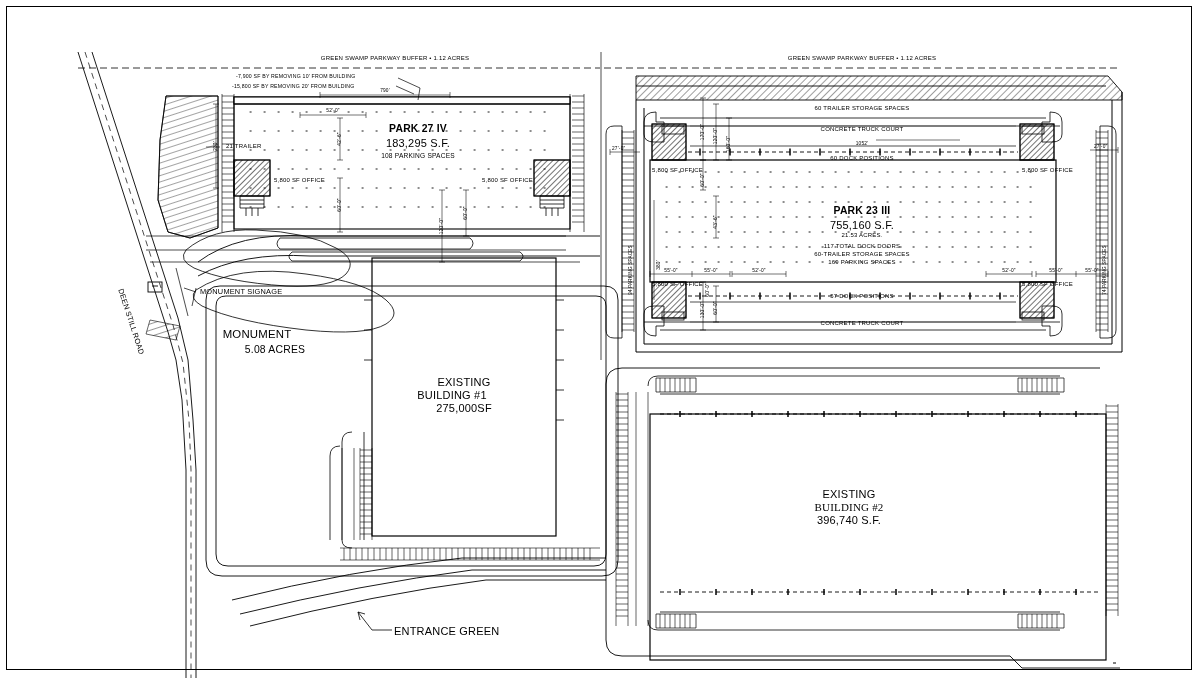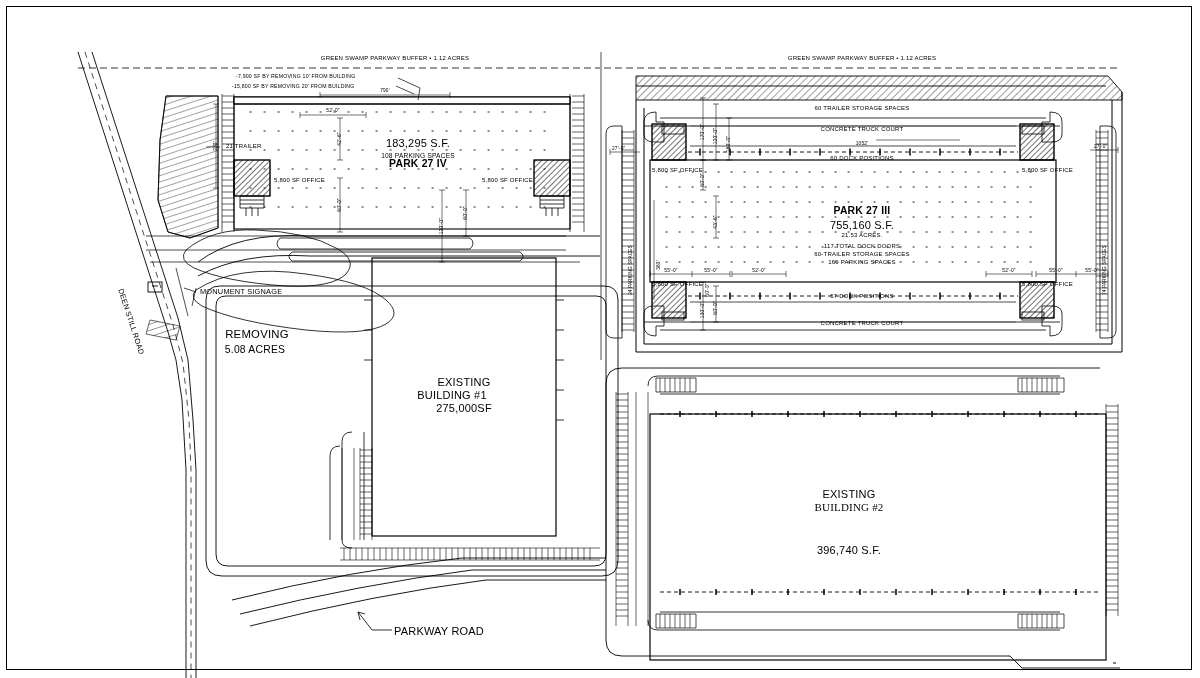--- a/index.html
+++ b/index.html
@@ -1062,40 +1062,40 @@
 
     </g>
   </svg>
 
   <div class="lbl t6 ctr" style="left:395px;top:55px;">GREEN SWAMP PARKWAY BUFFER • 1.12 ACRES</div>
   <div class="lbl t6 ctr" style="left:862px;top:55px;">GREEN SWAMP PARKWAY BUFFER • 1.12 ACRES</div>
 
   <div class="lbl t55" style="left:236px;top:74px;">-7,900 SF BY REMOVING 10' FROM BUILDING</div>
   <div class="lbl t55" style="left:232px;top:84px;">-15,800 SF BY REMOVING 20' FROM BUILDING</div>
 
-  <div class="lbl t10 bold ctr" style="left:418px;top:123px;margin-top:35px;">PARK 27 IV</div>
+  <div class="lbl t10 bold ctr" style="left:418px;top:123px;">PARK 27 IV</div>
   <div class="lbl t8 ctr" style="left:418px;top:138px;">183,295 S.F.</div>
   <div class="lbl t65 ctr" style="left:418px;top:152px;">108 PARKING SPACES</div>
   <div class="lbl t6" style="left:274px;top:177px;">5,800 SF OFFICE</div>
   <div class="lbl t6" style="left:482px;top:177px;">5,800 SF OFFICE</div>
   <div class="lbl t6" style="left:226px;top:143px;">21 TRAILER</div>
   <div class="lbl dim ctr" style="left:385px;top:88px;">790'</div>
   <div class="lbl dim ctr" style="left:333px;top:108px;">52'-0"</div>
   <div class="lbl dim vctr" style="left:213px;top:146px;">230'</div>
   <div class="lbl dim vctr" style="left:337px;top:139px;">42'-6"</div>
   <div class="lbl dim vctr" style="left:337px;top:205px;">60'-0"</div>
   <div class="lbl dim vctr" style="left:439px;top:226px;">120'-0"</div>
   <div class="lbl dim vctr" style="left:463px;top:213px;">60'-0"</div>
 
   <div class="lbl t6 ctr" style="left:862px;top:105px;">60 TRAILER STORAGE SPACES</div>
   <div class="lbl t6 ctr" style="left:862px;top:126px;">CONCRETE TRUCK COURT</div>
   <div class="lbl dim ctr" style="left:862px;top:141px;">1052'</div>
   <div class="lbl t6 ctr" style="left:862px;top:155px;">60 DOCK POSITIONS</div>
 
-  <div class="lbl t10 bold ctr" style="left:862px;top:205px;">PARK 27 III</div>
+  <div class="lbl t10 bold ctr" style="left:862px;top:205px;">PARK 23 III</div>
   <div class="lbl t8 ctr" style="left:862px;top:220px;">755,160 S.F.</div>
   <div class="lbl t6 ctr" style="left:862px;top:232px;">21.53 ACRES.</div>
   <div class="lbl t6 ctr" style="left:862px;top:243px;">117 TOTAL DOCK DOORS</div>
   <div class="lbl t6 ctr" style="left:862px;top:251px;">60-TRAILER STORAGE SPACES</div>
   <div class="lbl t6 ctr" style="left:862px;top:259px;">169 PARKING SPACES</div>
 
   <div class="lbl t6" style="left:652px;top:167px;">5,800 SF OFFICE</div>
   <div class="lbl t6" style="left:1022px;top:167px;">5,800 SF OFFICE</div>
   <div class="lbl t6" style="left:652px;top:281px;">5,800 SF OFFICE</div>
   <div class="lbl t6" style="left:1022px;top:281px;">5,800 SF OFFICE</div>
@@ -1123,21 +1123,21 @@
   <div class="lbl dim" style="left:1094px;top:144px;">27'-0"</div>
   <div class="lbl t5 vctr" style="left:629px;top:270px;">94 PARKING SPACES</div>
   <div class="lbl t5 vctr" style="left:1103px;top:270px;">74 PARKING SPACES</div>
 
   <div class="lbl t8 ctr" style="left:464px;top:377px;">EXISTING</div>
   <div class="lbl t8 ctr" style="left:452px;top:390px;">BUILDING  #1</div>
   <div class="lbl t8 ctr" style="left:464px;top:403px;">275,000SF</div>
 
   <div class="lbl t8 ctr" style="left:849px;top:489px;">EXISTING</div>
   <div class="lbl t8 ctr" style="left:849px;top:502px;font-family:Liberation Serif, serif;">BUILDING  #2</div>
-  <div class="lbl t8 ctr" style="left:849px;top:515px;margin-top:30px;">396,740  S.F.</div>
-
-  <div class="lbl t11 ctr" style="left:257px;top:328px;">REMOVING</div>
-  <div class="lbl t10 ctr" style="left:255px;top:344px;">5.08 ACRES</div>
+  <div class="lbl t8 ctr" style="left:849px;top:515px;">396,740  S.F.</div>
+
+  <div class="lbl t11 ctr" style="left:257px;top:328px;">MONUMENT</div>
+  <div class="lbl t10 ctr" style="left:275px;top:344px;">5.08 ACRES</div>
   <div class="lbl t7" style="left:200px;top:288px;">MONUMENT SIGNAGE</div>
-  <div class="lbl t8" style="left:394px;top:626px;">PARKWAY  ROAD</div>
+  <div class="lbl t8" style="left:394px;top:626px;">ENTRANCE  GREEN</div>
   <div class="lbl t7" style="left:124px;top:288px;transform:rotate(72deg);transform-origin:left top;">DEEN STILL ROAD</div>
 
 </div>
 
 </body></html>

